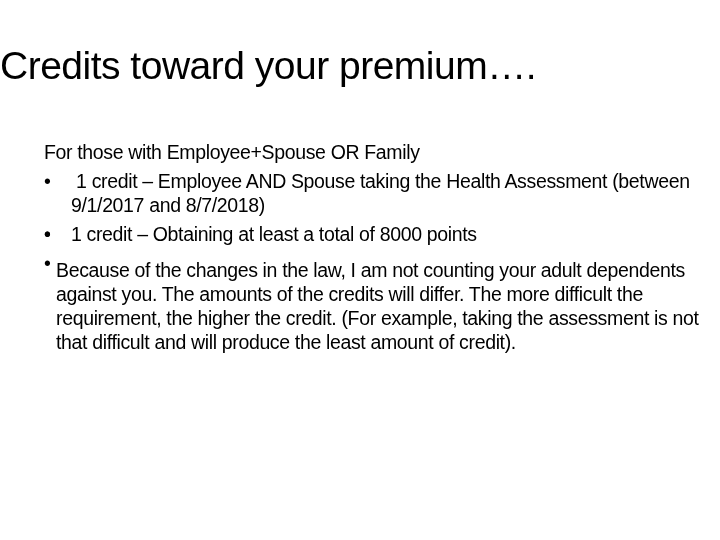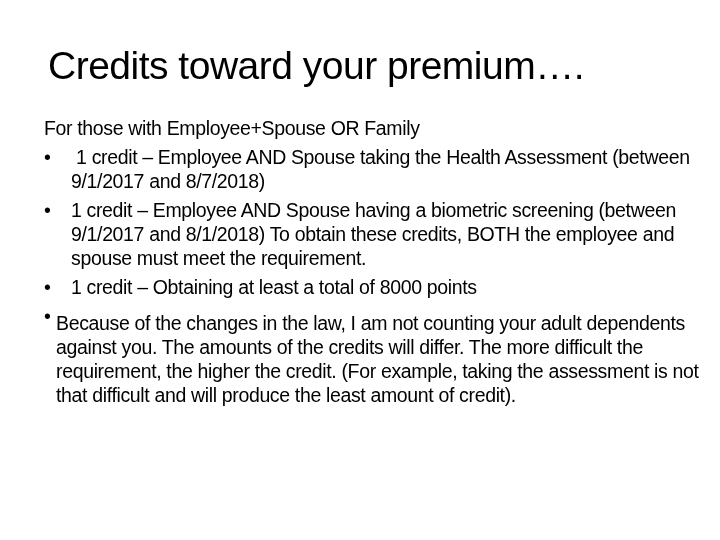--- a/index.html
+++ b/index.html
@@ -1,20 +1,20 @@
 <!DOCTYPE html>
 <html><head>
 <meta charset="utf-8">
 <style>
   html, body { margin: 0; padding: 0; background: #ffffff; }
   body { width: 720px; height: 540px; overflow: hidden; position: relative;
          font-family: "Liberation Sans", sans-serif; color: #000; }
-  .title { position: absolute; left: 0; top: 40px; width: 584px; text-align: right;
+  .title { position: absolute; left: 0; top: 40px; width: 584px; text-align: left;
            font-size: 39px; line-height: 52px; letter-spacing: -0.5px; }
-  .body { position: absolute; left: 44px; top: 116px; width: 670px;
+  .body { position: absolute; left: 44px; top: 140px; width: 670px;
           font-size: 19.5px; line-height: 24px; letter-spacing: -0.35px; }
   .intro { margin: 0 0 5px 0; }
   ul.bullets { list-style: none; margin: 0; padding: 0; }
   ul.bullets li { position: relative; padding-left: 27px; margin-bottom: 5px; }
   ul.bullets li .dot { position: absolute; left: 0; top: 0; }
   .closing { margin: 12px; }
 </style>
 </head>
 <body>
 
@@ -22,21 +22,20 @@
 
 <div class="body">
   <p class="intro">For those with Employee+Spouse OR Family</p>
   <ul class="bullets">
     <li>
       <span class="dot">•</span>
       <span style="white-space: pre-wrap;"> 1 credit – Employee AND Spouse taking the Health Assessment (between 9/1/2017 and 8/7/2018)</span>
     </li>
     <li>
       <span class="dot">•</span>
-      <span>1 credit – Employee AND Spouse having a biometric screening (between 9/1/2017 and 8/1/2018) To obtain these credits, BOTH the employee and spouse must meet the requirement.</span>
     </li>
     <li>
       <span class="dot">•</span>
       <span>1 credit – Obtaining at least a total of 8000 points</span>
     </li>
     <li>
       <span class="dot">•</span>
     </li>
   </ul>
   <p class="closing">Because of the changes in the law, I am not counting your adult dependents against you.  The amounts of the credits will differ. The more difficult the requirement, the higher the credit. (For example, taking the assessment is not that difficult and will produce the least amount of credit).</p>

